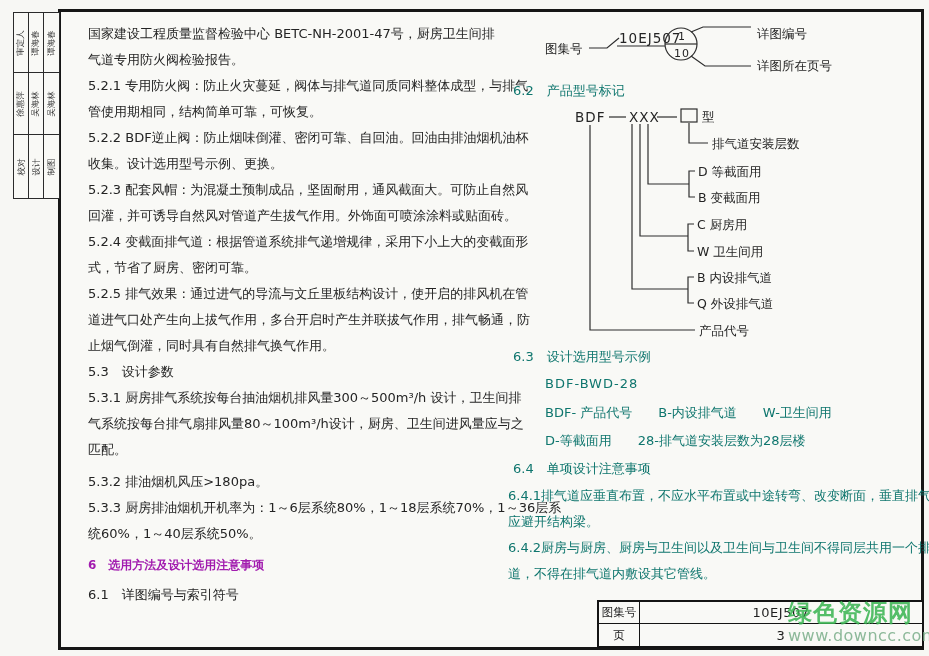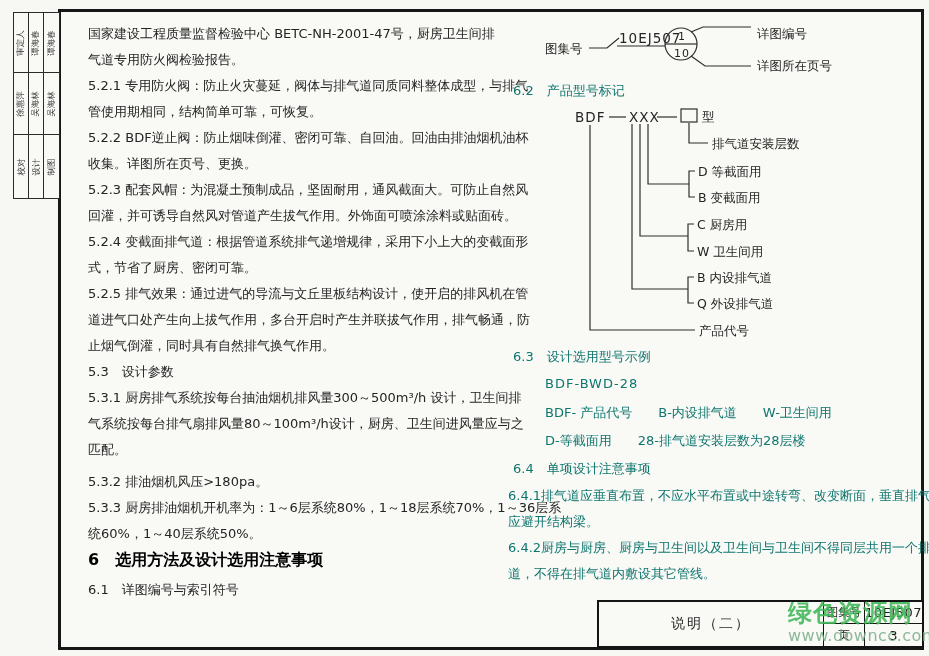--- a/index.html
+++ b/index.html
@@ -30,21 +30,21 @@
     transform:rotate(-90deg);white-space:nowrap;
     font-size:8.5px;color:#333;letter-spacing:0;
   }
   
   .left-col{
     position:absolute;left:88px;top:21px;width:400px;
     font-size:13px;line-height:26px;color:#242424;
   }
   .left-col .ln{white-space:nowrap;height:26px;}
   .left-col .gap{margin-top:6px;}
-  .left-col .h6{font-weight:bold;font-size:16px;color:#000000;}
+  .left-col .h6{font-weight:bold;font-size:12px;margin-top:5px;color:#a21caf;}
   .left-col .h61{margin-top:4px;}
   
   .rline{position:absolute;font-size:13px;white-space:nowrap;color:#0f766e;}
   svg text{fill:#242424;}
   svg .lat{font-size:13.5px;letter-spacing:1px;}
   svg .cjk{font-size:12.5px;}
   svg line, svg polyline, svg path, svg rect, svg circle{
     stroke:#2d2d2d;stroke-width:1.2;fill:none;
   }
   
@@ -100,21 +100,21 @@
       <span>制图</span>
     </div>
 </div>
 
 <div class="left-col">
   <div class="ln">国家建设工程质量监督检验中心 BETC-NH-2001-47号，厨房卫生间排</div>
   <div class="ln">气道专用防火阀检验报告。</div>
   <div class="ln">5.2.1 专用防火阀：防止火灾蔓延，阀体与排气道同质同料整体成型，与排气</div>
   <div class="ln">管使用期相同，结构简单可靠，可恢复。</div>
   <div class="ln">5.2.2 BDF逆止阀：防止烟味倒灌、密闭可靠、自回油。回油由排油烟机油杯</div>
-  <div class="ln">收集。详图所在页号、更换。</div>
+  <div class="ln">收集。设计选用型号示例、更换。</div>
   <div class="ln">5.2.3 配套风帽：为混凝土预制成品，坚固耐用，通风截面大。可防止自然风</div>
   <div class="ln">回灌，并可诱导自然风对管道产生拔气作用。外饰面可喷涂涂料或贴面砖。</div>
   <div class="ln">5.2.4 变截面排气道：根据管道系统排气递增规律，采用下小上大的变截面形</div>
   <div class="ln">式，节省了厨房、密闭可靠。</div>
   <div class="ln">5.2.5 排气效果：通过进气的导流与文丘里板结构设计，使开启的排风机在管</div>
   <div class="ln">道进气口处产生向上拔气作用，多台开启时产生并联拔气作用，排气畅通，防</div>
   <div class="ln">止烟气倒灌，同时具有自然排气换气作用。</div>
   <div class="ln">5.3　设计参数</div>
   <div class="ln">5.3.1 厨房排气系统按每台抽油烟机排风量300～500m³/h 设计，卫生间排</div>
   <div class="ln">气系统按每台排气扇排风量80～100m³/h设计，厨房、卫生间进风量应与之</div>
@@ -178,21 +178,20 @@
 <div class="rline" style="left:545px;top:404px;">BDF- 产品代号　　B-内设排气道　　W-卫生间用</div>
 <div class="rline" style="left:545px;top:432px;">D-等截面用　　28-排气道安装层数为28层楼</div>
 
 <div class="rline" style="left:513px;top:460px;">6.4　单项设计注意事项</div>
 <div class="rline" style="left:508px;top:487px;">6.4.1排气道应垂直布置，不应水平布置或中途转弯、改变断面，垂直排气道</div>
 <div class="rline" style="left:508px;top:513px;">应避开结构梁。</div>
 <div class="rline" style="left:508px;top:539px;">6.4.2厨房与厨房、厨房与卫生间以及卫生间与卫生间不得同层共用一个排气</div>
 <div class="rline" style="left:508px;top:565px;">道，不得在排气道内敷设其它管线。</div>
 
 <div class="title-block">
-  <div class="tb-title">说明（二）</div>
   <div class="tb-grid">
     <div class="tb-cell lbl top">图集号</div>
     <div class="tb-cell val top">10EJ507</div>
     <div class="tb-cell lbl">页</div>
     <div class="tb-cell val">3</div>
   </div>
 </div>
 
 <div class="watermark">
   <div class="wm1">绿色资源网</div>

